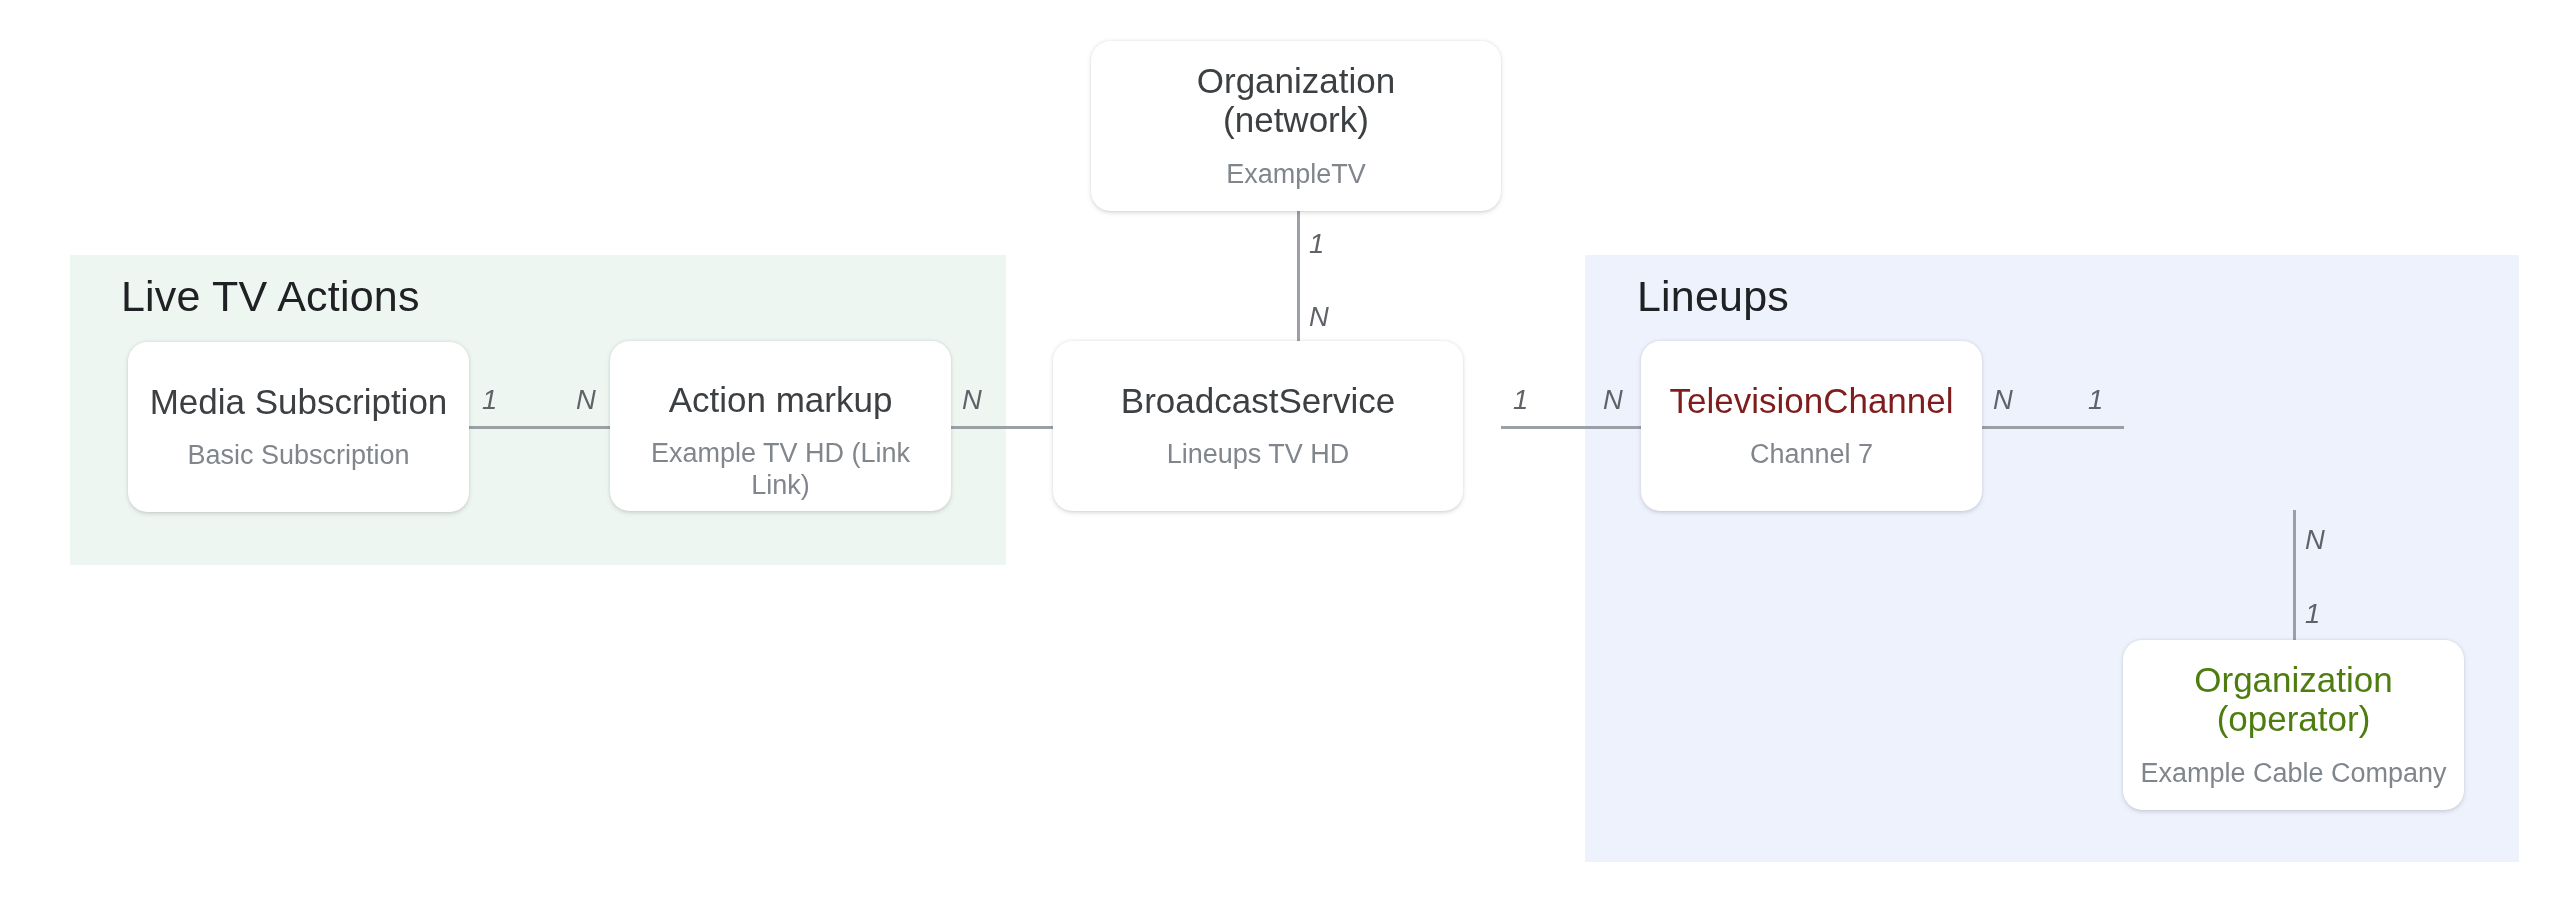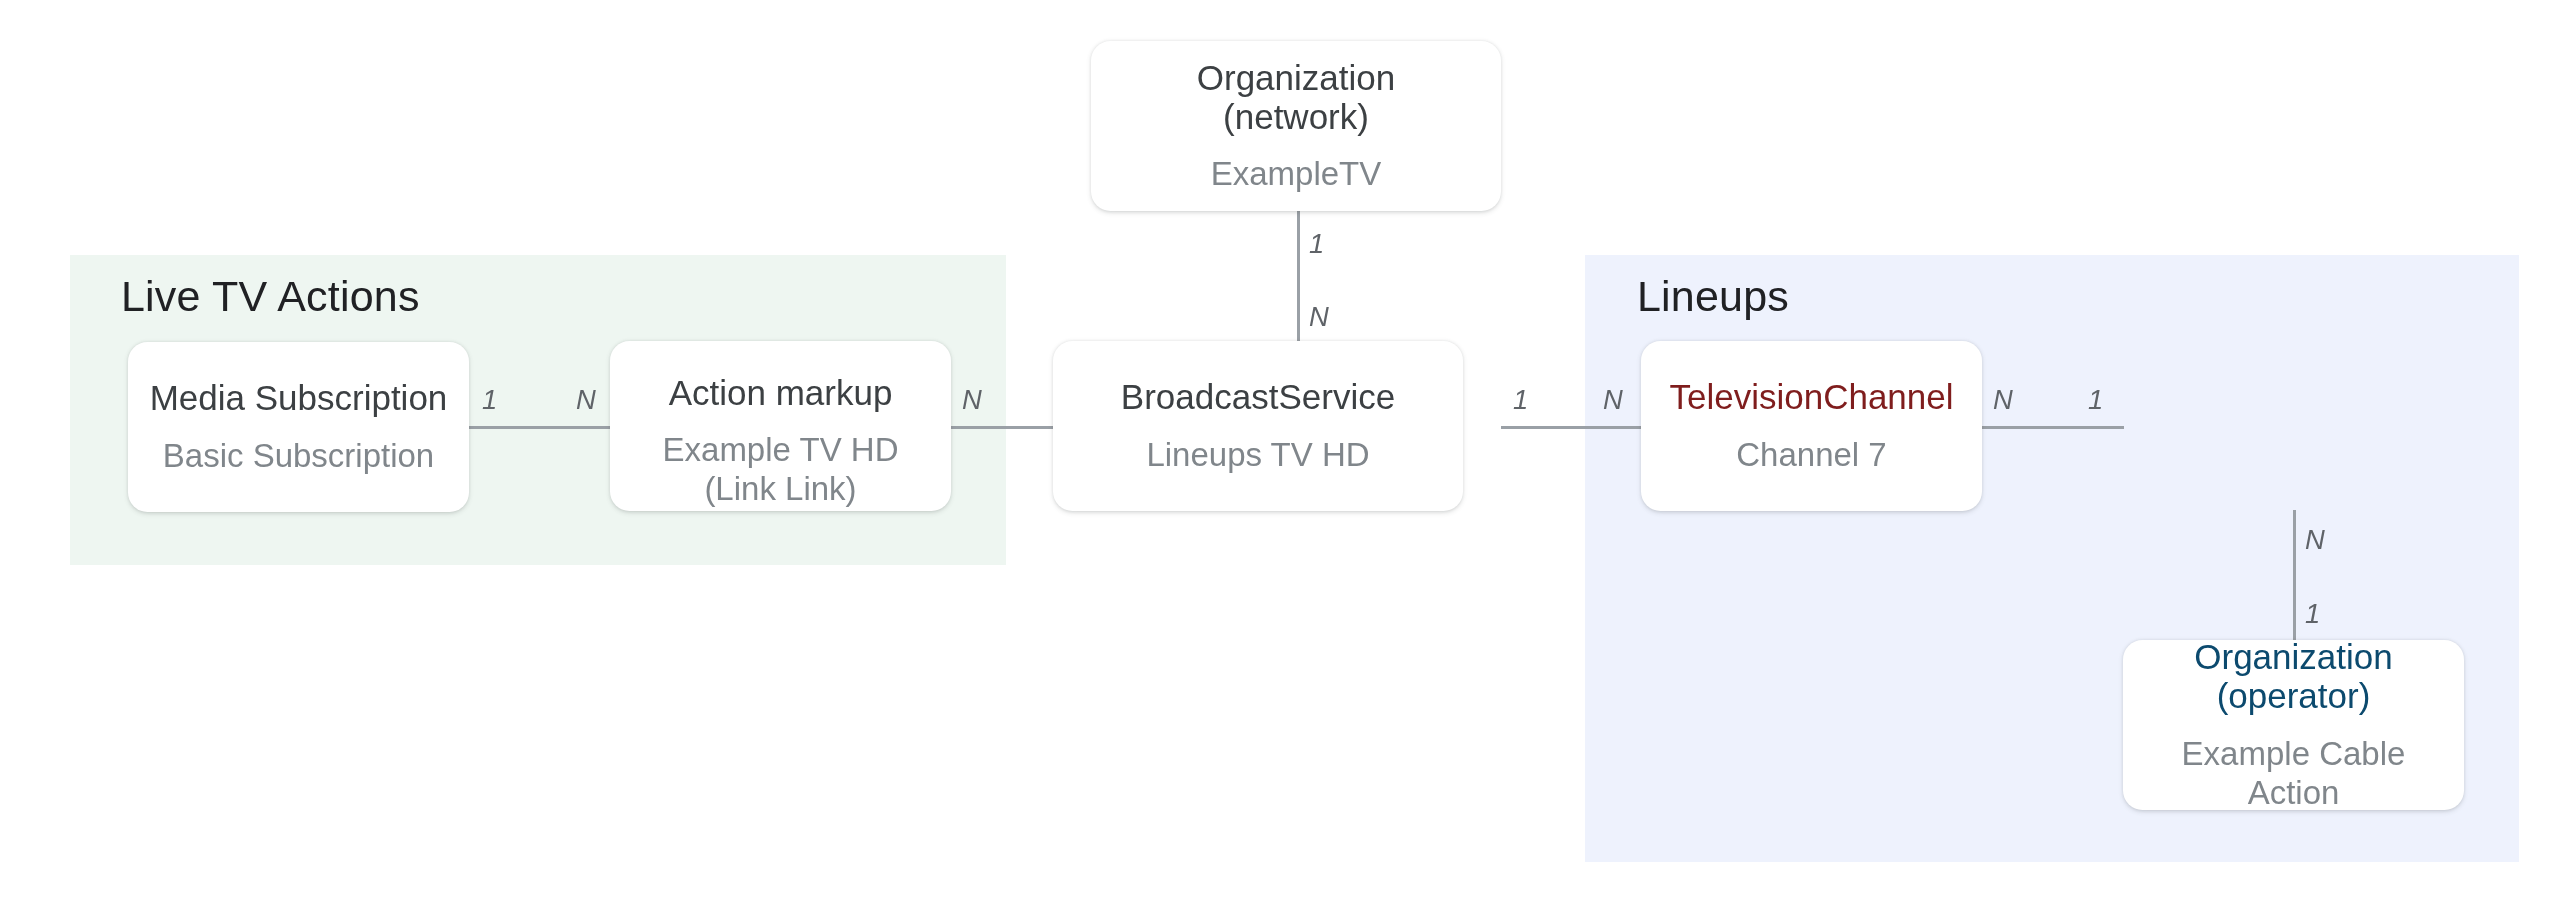--- a/index.html
+++ b/index.html
@@ -45,21 +45,21 @@
   }
   .node-title{
     font-size:35px;
     color:#3c4043;
     line-height:1.12;
     text-align:center;
     white-space:pre-line;
   }
   .node-sub{
     margin-top:19.5px;
-    font-size:33px;
+    font-size:27px;
     color:#80868b;
     line-height:1.18;
     text-align:center;
     white-space:pre-line;
   }
 </style>
 </head>
 <body>
 
 <div id="stage">
@@ -100,17 +100,17 @@
     </div>
     <div class="node" style="left: 1053px; top: 341px; width: 410px; height: 170px; background: rgb(255, 255, 255);">
       <div class="node-title" style="color: rgb(60, 64, 67);">BroadcastService</div>
       <div class="node-sub" style="color: rgb(128, 134, 139);">Lineups TV HD</div>
     </div>
     <div class="node" style="left: 1641px; top: 341px; width: 341px; height: 170px; background: rgb(255, 255, 255);">
       <div class="node-title" style="color: #7f1d1d;">TelevisionChannel</div>
       <div class="node-sub" style="color: rgb(128, 134, 139);">Channel 7</div>
     </div>
     <div class="node" style="left: 2123px; top: 640px; width: 341px; height: 170px; background: rgb(255, 255, 255);">
-      <div class="node-title" style="color: #0c4a6e;">Organization (operator)</div>
-      <div class="node-sub" style="color: rgb(128, 134, 139);">Example Cable Action</div>
+      <div class="node-title" style="color: #4d7c0f;">Organization (operator)</div>
+      <div class="node-sub" style="color: rgb(128, 134, 139);">Example Cable Company</div>
     </div>
   </div>
 
 
 </body></html>

